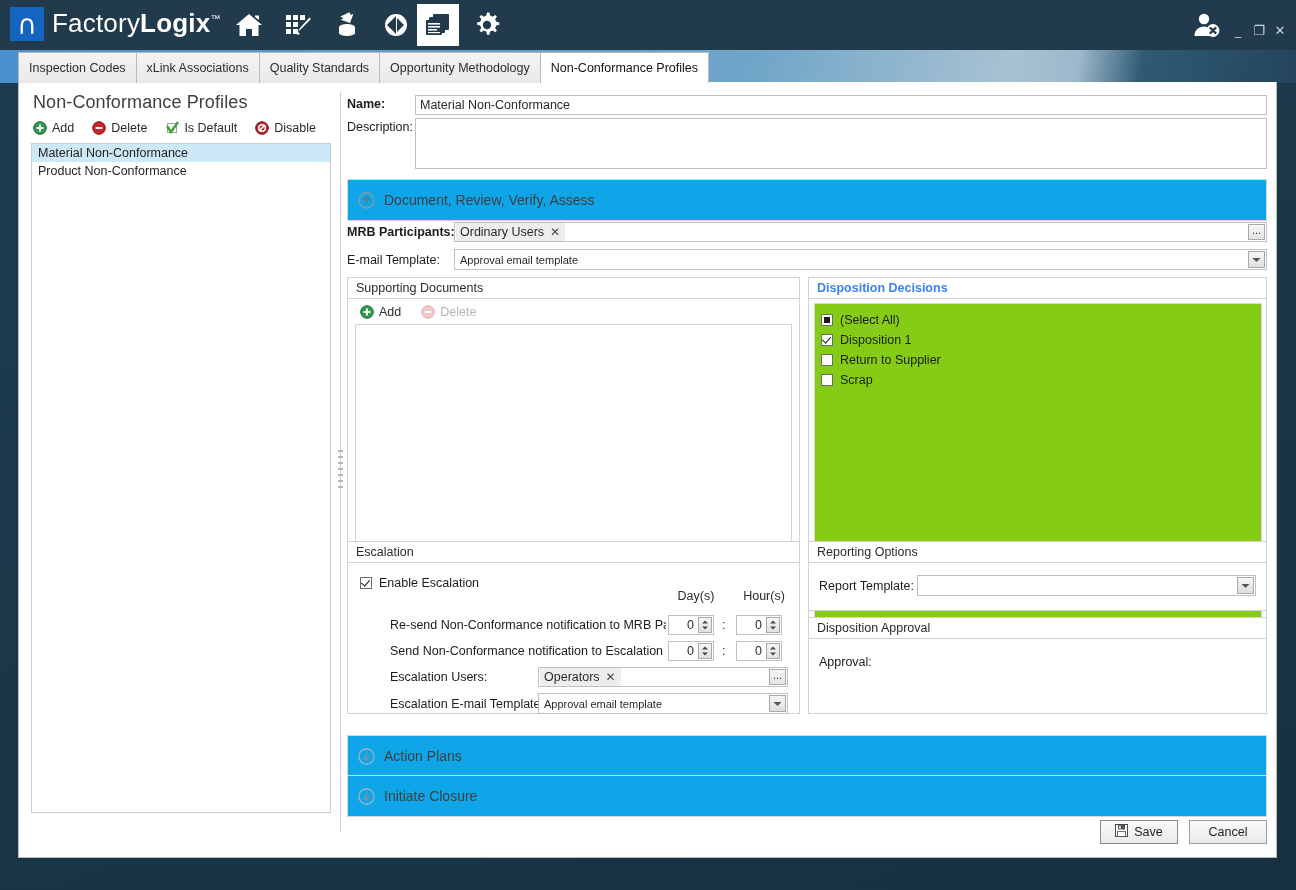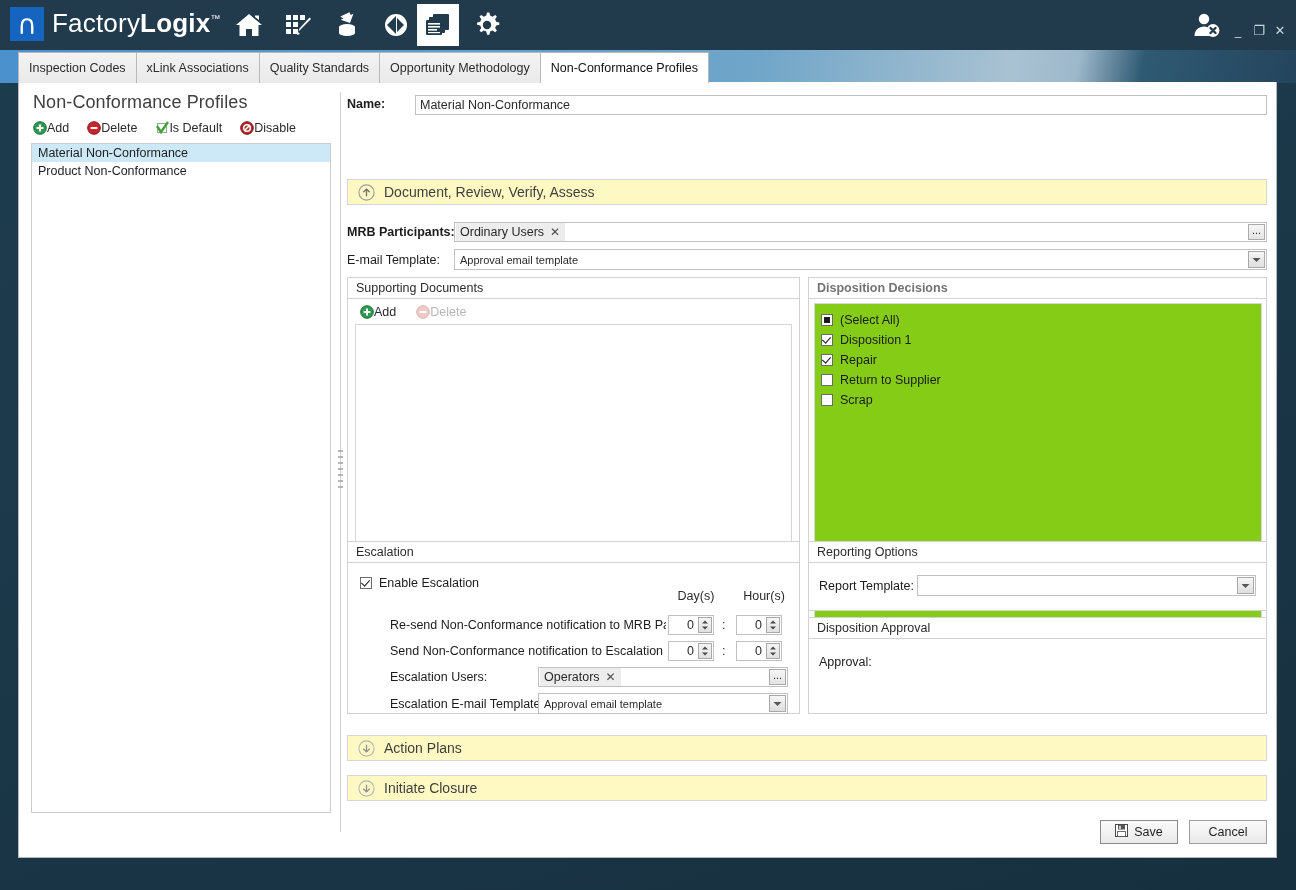--- a/index.html
+++ b/index.html
@@ -101,21 +101,21 @@
     background: #ffffff; border: 1px solid #b9b9b9; border-top: none;
   }
 
   
   #left-panel { position: absolute; left: 12px; top: 10px; width: 300px; height: 740px; }
   #page-title {
     font-size: 18px; color: #3f3f3f; font-weight: normal;
     margin: 0 0 8px 2px; letter-spacing: .1px;
   }
   #left-toolbar { display: flex; align-items: center; gap: 18px; margin: 0 0 8px 2px; }
-  .tbtn { display: flex; align-items: center; cursor: pointer; font-size: 12.5px; color: #2b2b2b; }
+  .tbtn { display: flex; align-items: center; gap: 5px; cursor: pointer; font-size: 12.5px; color: #2b2b2b; }
   .tbtn-icon { width: 14px; height: 14px; display: block; }
   #profile-list {
     border: 1px solid #cccccc; background: #fff;
     height: 670px; overflow: hidden;
   }
   .plist-item {
     height: 18px; line-height: 18px; padding: 0 6px;
     font-size: 12.5px; color: #1e1e1e; cursor: pointer;
   }
   .plist-item.selected { background: #cde8f6; }
@@ -154,21 +154,21 @@
   #row-desc { position: absolute; left: 0; top: 26px; width: 920px; }
   #row-desc .flabel { width: 68px; padding-top: 2px; }
   #desc-input {
     width: 852px; height: 51px; border: 1px solid #c0c0c0; background: #fff;
     resize: none; font-family: "Liberation Sans", sans-serif; font-size: 12.5px;
     color: #2a2a2a; padding: 3px 4px; outline: none;
   }
 
   
   .expander {
-    border: 1px solid #d6d6d6; background: #fef9c3; height: 26px;
+    border: 1px solid #d6d6d6; background: #0ea5e9; height: 42px;
     display: flex; align-items: center; padding: 0 10px; cursor: pointer;
   }
   .expander-title { color: #3f3f3f; font-size: 14px; margin-left: 9px; }
   .circ-arrow { width: 17px; height: 17px; display: block; }
 
   #exp-document { position: absolute; left: 0; top: 87px; width: 920px; }
   #exp-actionplans { position: absolute; left: 0; top: 643px; width: 920px; }
   #exp-closure { position: absolute; left: 0; top: 683px; width: 920px; }
 
   
@@ -209,21 +209,21 @@
   }
   #email-combo { width: 813px; }
 
   
   .groupbox { position: absolute; border: 1px solid #d2d2d2; background: #fff; }
   .gb-header {
     height: 21px; border-bottom: 1px solid #d2d2d2;
     display: flex; align-items: center; padding: 0 8px;
     font-size: 12.5px; color: #2b2b2b;
   }
-  .gb-header.bold { font-weight: bold; color: #737373; }
+  .gb-header.bold { font-weight: bold; color: #3b82f6; }
 
   #gb-supdocs   { left: 0;   top: 185px; width: 453px; height: 351px; }
   #gb-disposition { left: 461px; top: 185px; width: 459px; height: 351px; }
   #gb-escalation { left: 0;   top: 449px; width: 453px; height: 173px; }
   #gb-reporting { left: 461px; top: 449px; width: 459px; height: 70px; }
   #gb-approval  { left: 461px; top: 525px; width: 459px; height: 97px; }
 
   #supdocs-toolbar { display: flex; align-items: center; gap: 20px; padding: 6px 0 5px 12px; }
   .tbtn.disabled { color: #b6b6b6; cursor: default; }
   #supdocs-listbox {
@@ -485,20 +485,24 @@
       </div>
     </div>
 
     <div id="form-panel">
 
       <div class="row" id="row-name">
         <div class="flabel bold">Name:</div>
         <input id="name-input" class="txtinput" type="text" value="Material Non-Conformance" style="">
       </div>
 
+      <div class="row" id="row-desc">
+        <div class="flabel">Description:</div>
+        <textarea id="desc-input" placeholder="" style=""></textarea>
+      </div>
 
       <div class="expander" id="exp-document">
         <span class="circ-arrow">
           <svg width="17" height="17" viewBox="0 0 17 17">
               <circle cx="8.5" cy="8.5" r="7.6" fill="none" stroke="#9b9b9b" stroke-width="1.1"></circle>
               <path fill="none" stroke="#6d6d6d" stroke-width="1.3" d="M8.5 12.2 L8.5 5.1 M5.3 8.3 L8.5 5.1 L11.7 8.3"></path>
             </svg>
         </span>
         <span class="expander-title">Document, Review, Verify, Assess</span>
       </div>
@@ -554,24 +558,20 @@
       <div class="groupbox" id="gb-disposition">
         <div class="gb-header bold">Disposition Decisions</div>
         <div id="disposition-listbox">
           <div class="chkrow">
             <span class="chkbox partial"></span>
             <span>(Select All)</span>
           </div>
           <div class="chkrow">
             <span class="chkbox checked"></span>
             <span>Disposition 1</span>
-          </div>
-          <div class="chkrow">
-            <span class="chkbox checked"></span>
-            <span>Repair</span>
           </div>
           <div class="chkrow">
             <span class="chkbox"></span>
             <span>Return to Supplier</span>
           </div>
           <div class="chkrow">
             <span class="chkbox"></span>
             <span>Scrap</span>
           </div>
         </div>

